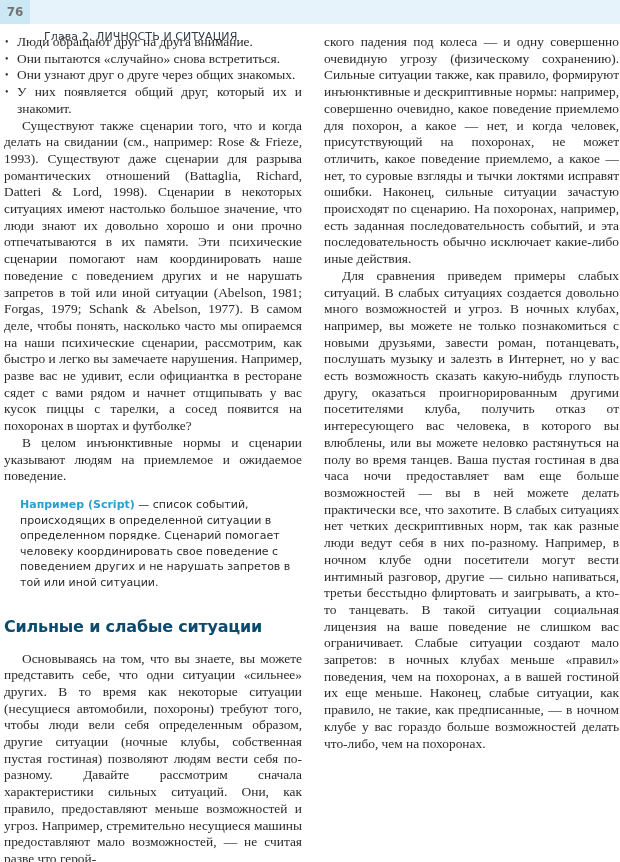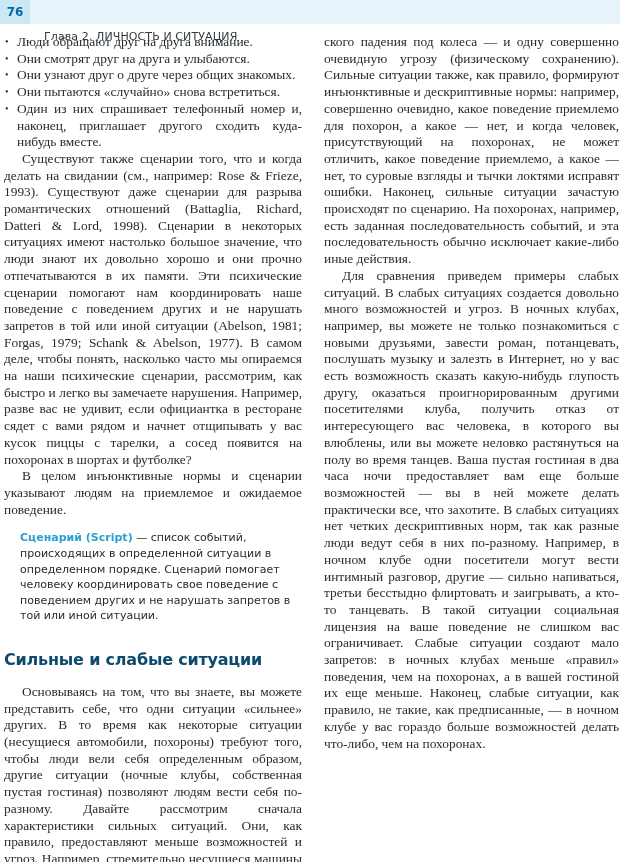--- a/index.html
+++ b/index.html
@@ -1,18 +1,18 @@
 <!DOCTYPE html>
 <html><head>
 <meta charset="utf-8">
 <style>
   html, body { margin: 0; padding: 0; background: #ffffff; }
   body { width: 620px; height: 862px; overflow: hidden; position: relative; font-family: "Liberation Serif", serif; color: #2a2a2a; }
   .header { position: absolute; left: 0; top: 0; width: 620px; height: 24px; background: #e6f3fa; display: flex; align-items: center; }
-  .page-num { width: 30px; height: 24px; background: #cde8f5; font-family: "DejaVu Sans", sans-serif; font-weight: bold; font-size: 12px; color: #0369a1; display: flex; align-items: center; justify-content: center; }
+  .page-num { width: 30px; height: 24px; background: #cde8f5; font-family: "DejaVu Sans", sans-serif; font-weight: bold; font-size: 12px; color: #737373; display: flex; align-items: center; justify-content: center; }
   .chapter { margin-left: 14px; font-family: "DejaVu Sans", sans-serif; font-size: 11px; color: #2e3b44; letter-spacing: 0.1px; margin-top: 48px; }
   .col { position: absolute; top: 34px; font-size: 13.4px; line-height: 16.7px; text-align: justify; hyphens: manual; }
   .col-left { left: 4px; width: 298px; }
   .col-right { left: 324px; width: 295px; }
   p { margin: 0; }
   .indent { text-indent: 18px; }
   ul.bullets { list-style: none; margin: 0; padding: 0; }
   ul.bullets li { position: relative; padding-left: 13px; }
   ul.bullets li::before { content: "•"; position: absolute; left: 1px; top: 0; font-size: 10px; }
   .definition { margin: 12px 0 0 16px; font-family: "DejaVu Sans", sans-serif; font-size: 11px; line-height: 15.6px; text-align: left; color: #2a2a2a; }
@@ -23,29 +23,28 @@
 <body>
 
 <div class="header">
   <div class="page-num">76</div>
   <div class="chapter">Глава 2. ЛИЧНОСТЬ И СИТУАЦИЯ</div>
 </div>
 
 <div class="col col-left">
   <ul class="bullets">
     <li>Люди обращают друг на друга внимание.</li>
-    <li>Они смотрят друг на друга и улыбаются.</li>
+    <li>Они пытаются «случайно» снова встретиться.</li>
     <li>Они узнают друг о друге через общих знакомых.</li>
-    <li>Они пытаются «случайно» снова встретиться.</li>
-    <li>Один из них спрашивает телефонный номер и, наконец, приглашает другого сходить куда-нибудь вместе.</li>
+    <li>У них появляется общий друг, который их и знакомит.</li>
   </ul>
   <p class="indent">Существуют также сценарии того, что и когда делать на свидании (см., например: Rose &amp; Frieze, 1993). Существуют даже сценарии для разрыва романтических отношений (Battaglia, Richard, Datteri &amp; Lord, 1998). Сценарии в некоторых ситуациях имеют настолько большое значение, что люди знают их довольно хорошо и они прочно отпечатываются в их памяти. Эти психические сценарии помогают нам координировать наше поведение с поведением других и не нарушать запретов в той или иной ситуации (Abelson, 1981; Forgas, 1979; Schank &amp; Abelson, 1977). В самом деле, чтобы понять, насколько часто мы опираемся на наши психические сценарии, рассмотрим, как быстро и легко вы замечаете нарушения. Например, разве вас не удивит, если официантка в ресторане сядет с вами рядом и начнет отщипывать у вас кусок пиццы с тарелки, а сосед появится на похоронах в шортах и футболке?</p>
   <p class="indent">В целом инъюнктивные нормы и сценарии указывают людям на приемлемое и ожидаемое поведение.</p>
   <div class="definition">
-    <span class="term">Сценарий (Script)</span><span> — список событий, происходящих в определенной ситуации в определенном порядке. Сценарий помогает человеку координировать свое поведение с поведением других и не нарушать запретов в той или иной ситуации.</span>
+    <span class="term">Например (Script)</span><span> — список событий, происходящих в определенной ситуации в определенном порядке. Сценарий помогает человеку координировать свое поведение с поведением других и не нарушать запретов в той или иной ситуации.</span>
   </div>
   <h2>Сильные и слабые ситуации</h2>
   <p class="indent">Основываясь на том, что вы знаете, вы можете представить себе, что одни ситуации «сильнее» других. В то время как некоторые ситуации (несущиеся автомобили, похороны) требуют того, чтобы люди вели себя определенным образом, другие ситуации (ночные клубы, собственная пустая гостиная) позволяют людям вести себя по-разному. Давайте рассмотрим сначала характеристики сильных ситуаций. Они, как правило, предоставляют меньше возможностей и угроз. Например, стремительно несущиеся машины предоставляют мало возможностей, — не считая разве что герой-</p>
 </div>
 
 <div class="col col-right">
   <p>ского падения под колеса — и одну совершенно очевидную угрозу (физическому сохранению). Сильные ситуации также, как правило, формируют инъюнктивные и дескриптивные нормы: например, совершенно очевидно, какое поведение приемлемо для похорон, а какое — нет, и когда человек, присутствующий на похоронах, не может отличить, какое поведение приемлемо, а какое — нет, то суровые взгляды и тычки локтями исправят ошибки. Наконец, сильные ситуации зачастую происходят по сценарию. На похоронах, например, есть заданная последовательность событий, и эта последовательность обычно исключает какие-либо иные действия.</p>
   <p class="indent">Для сравнения приведем примеры слабых ситуаций. В слабых ситуациях создается довольно много возможностей и угроз. В ночных клубах, например, вы можете не только познакомиться с новыми друзьями, завести роман, потанцевать, послушать музыку и залезть в Интернет, но у вас есть возможность сказать какую-нибудь глупость другу, оказаться проигнорированным другими посетителями клуба, получить отказ от интересующего вас человека, в которого вы влюблены, или вы можете неловко растянуться на полу во время танцев. Ваша пустая гостиная в два часа ночи предоставляет вам еще больше возможностей — вы в ней можете делать практически все, что захотите. В слабых ситуациях нет четких дескриптивных норм, так как разные люди ведут себя в них по-разному. Например, в ночном клубе одни посетители могут вести интимный разговор, другие — сильно напиваться, третьи бесстыдно флиртовать и заигрывать, а кто-то танцевать. В такой ситуации социальная лицензия на ваше поведение не слишком вас ограничивает. Слабые ситуации создают мало запретов: в ночных клубах меньше «правил» поведения, чем на похоронах, а в вашей гостиной их еще меньше. Наконец, слабые ситуации, как правило, не такие, как предписанные, — в ночном клубе у вас гораздо больше возможностей делать что-либо, чем на похоронах.</p>
 
 </div>

